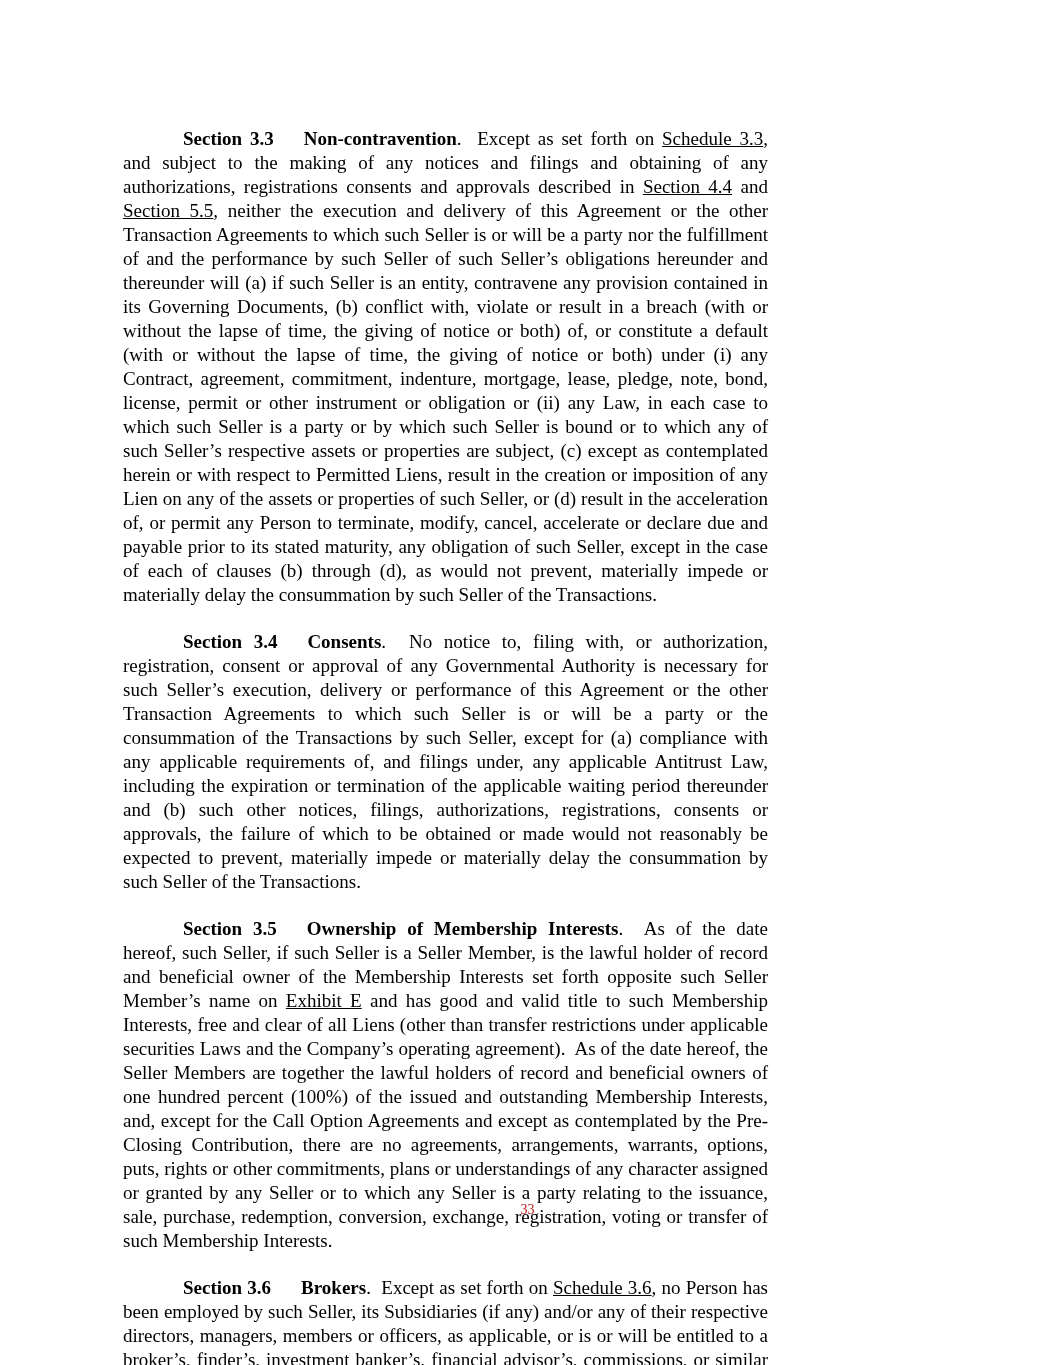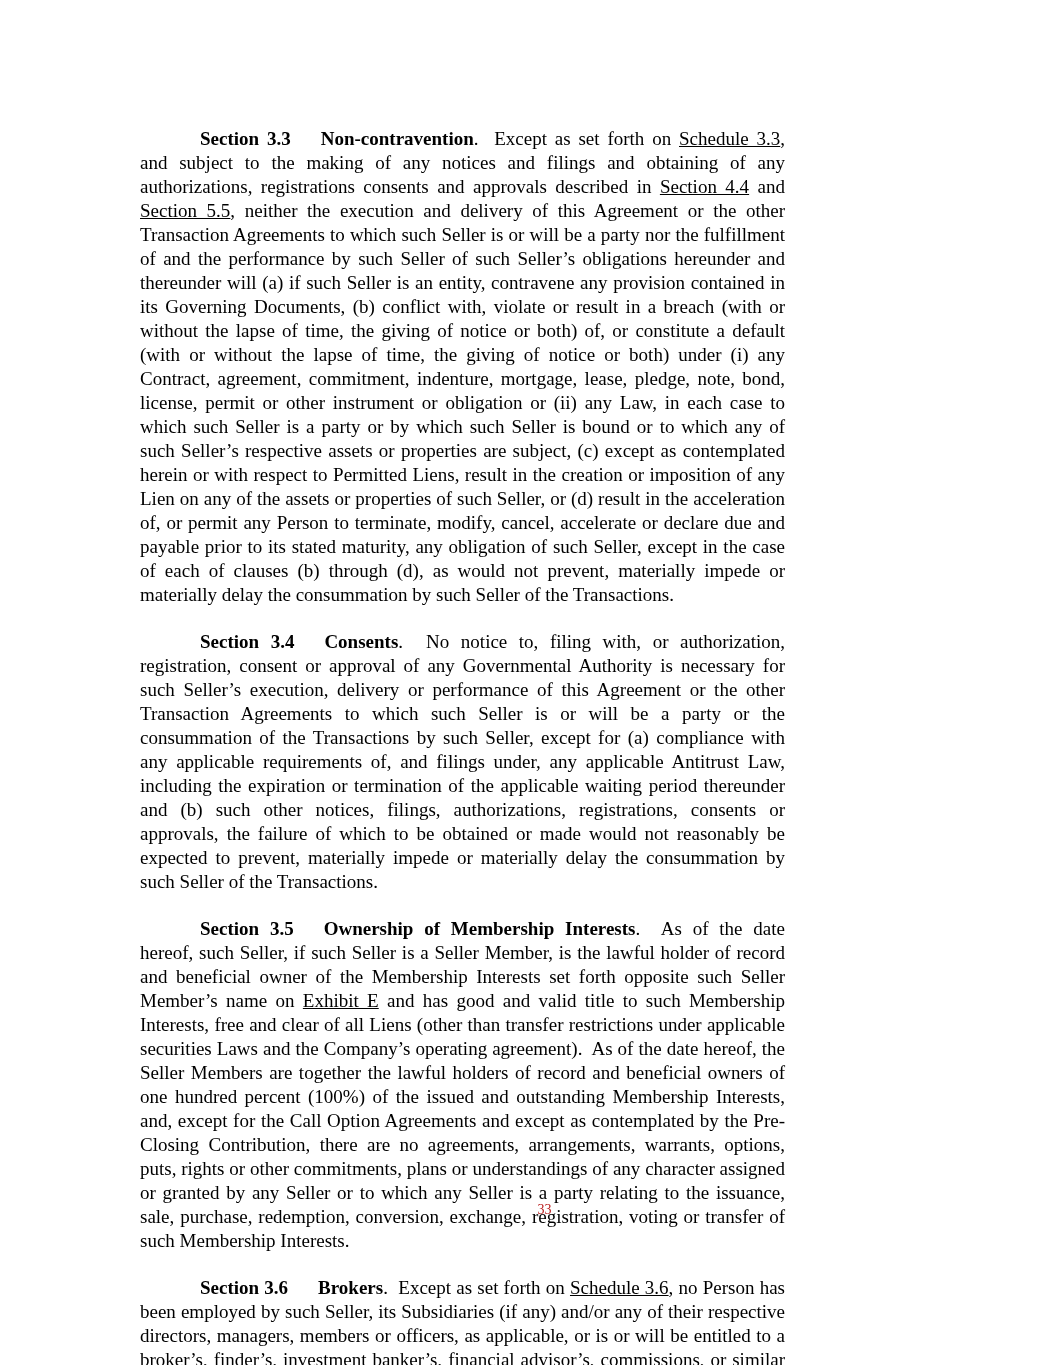--- a/index.html
+++ b/index.html
@@ -12,21 +12,20 @@
     width: 891px;
     height: 1365px;
     box-sizing: border-box;
     background: #ffffff;
     color: #000000;
     font-family: "Liberation Serif", "DejaVu Serif", serif;
     font-size: 19px;
     line-height: 24px;
     padding: 127px 123px 0 123px;
     overflow: hidden;
-    margin-left: 17px;
   }
   p.para {
     margin: 0 0 23px 0;
     text-align: justify;
     text-indent: 60px;
   }
   .seg-b { font-weight: bold; }
   .seg-u { text-decoration: underline; }
   .seg-tab { display: inline-block; width: 30px; }
   .footer {

